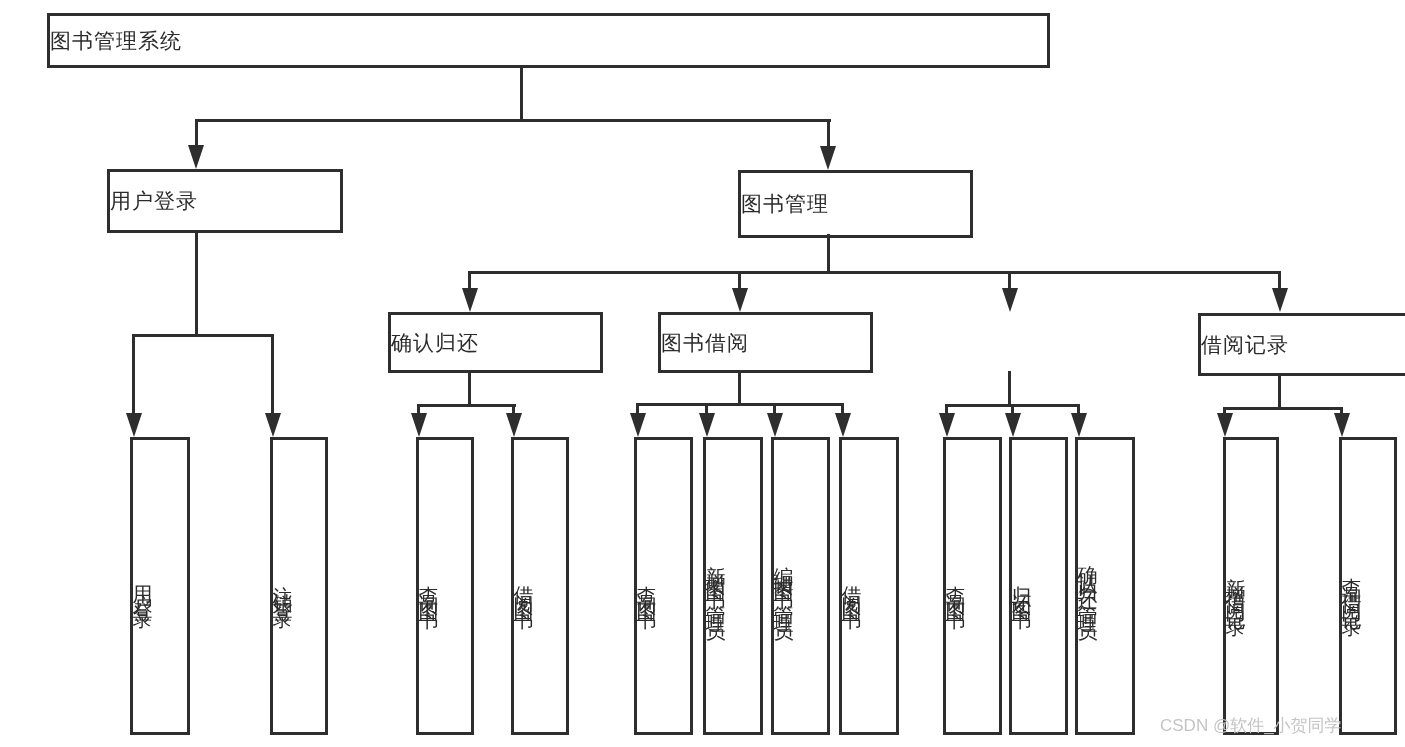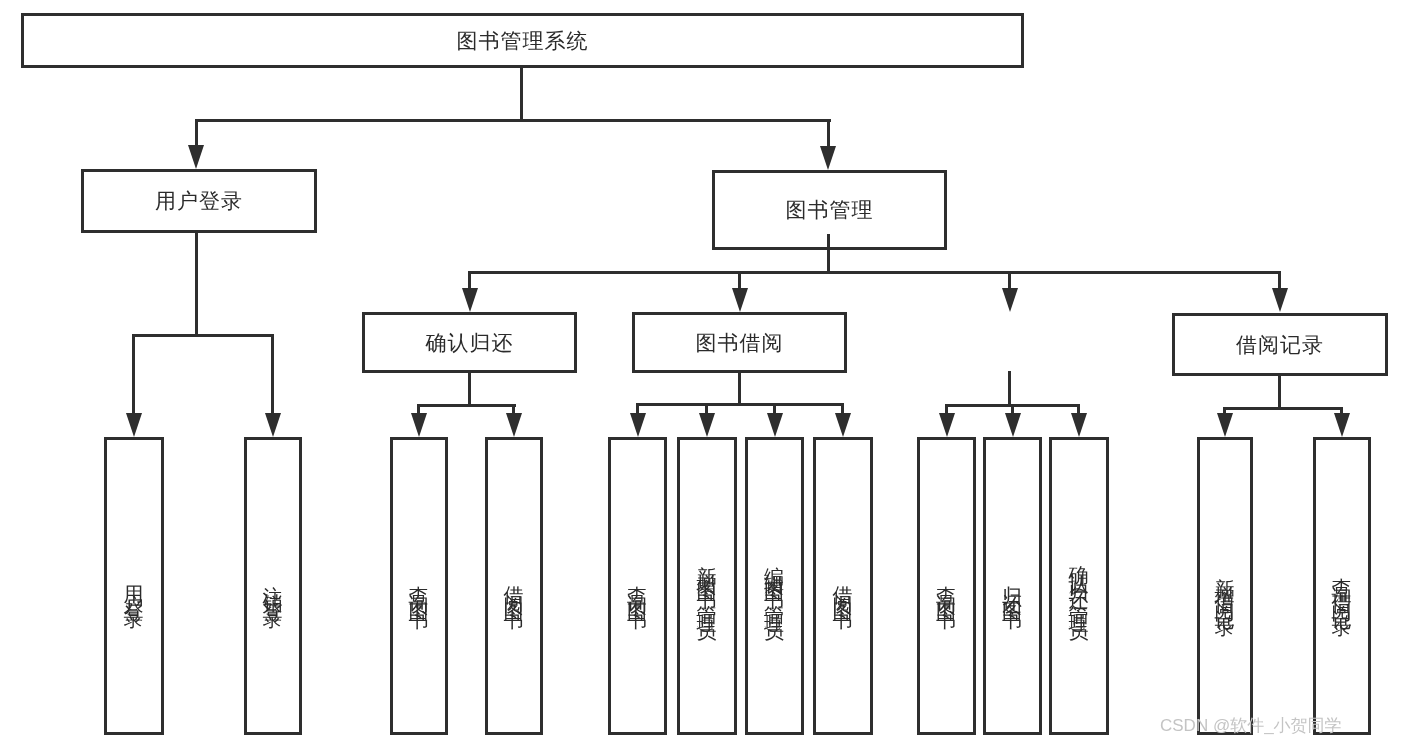--- a/index.html
+++ b/index.html
@@ -8,23 +8,24 @@
     --watermark:#c4c4c4;
     --background:#ffffff;
   }
   html,body{margin:0;padding:0;background:var(--background);}
   body{font-family:"Liberation Sans","DejaVu Sans",sans-serif;}
   .canvas{position:relative;width:1405px;height:747px;background:var(--background);overflow:hidden;}
   .box{
     position:absolute;
     border:3px solid var(--line);
     background:#fff;
-    display:flex;align-items:center;justify-content:center;
+    display:flex;align-items:center;justify-content:flex-start;
     box-sizing:border-box;
     color:var(--text);
+    margin-left:26px;
   }
   .hbox{font-size:21px;letter-spacing:1px;}
   .leaf span{
     writing-mode:vertical-rl;
     text-orientation:mixed;
     letter-spacing:8px;
     line-height:1;
     font-size:20px;
     white-space:nowrap;
   }
@@ -57,21 +58,21 @@
   <div class="vl" style="left:520px;top:66px;height:55px;"></div>
   <div class="hl" style="left:195px;top:119px;width:636px;"></div>
   <div class="vl" style="left:195px;top:119px;height:30px;"></div>
   <div class="arrow" style="left:188px;top:145px;"></div>
   <div class="vl" style="left:827px;top:119px;height:30px;"></div>
   <div class="arrow" style="left:820px;top:146px;"></div>
 
   <div class="box hbox" style="left:81px;top:169px;width:236px;height:64px;">
     <span>用户登录</span>
   </div>
-  <div class="box hbox" style="left:712px;top:170px;width:235px;height:80px;">
+  <div class="box hbox" style="left:712px;top:170px;width:235px;height:68px;">
     <span>图书管理</span>
   </div>
 
   <div class="vl" style="left:195px;top:233px;height:104px;"></div>
   <div class="hl" style="left:132px;top:334px;width:142px;"></div>
   <div class="vl" style="left:132px;top:334px;height:82px;"></div>
   <div class="arrow" style="left:126px;top:413px;"></div>
   <div class="vl" style="left:271px;top:334px;height:82px;"></div>
   <div class="arrow" style="left:265px;top:413px;"></div>
 

